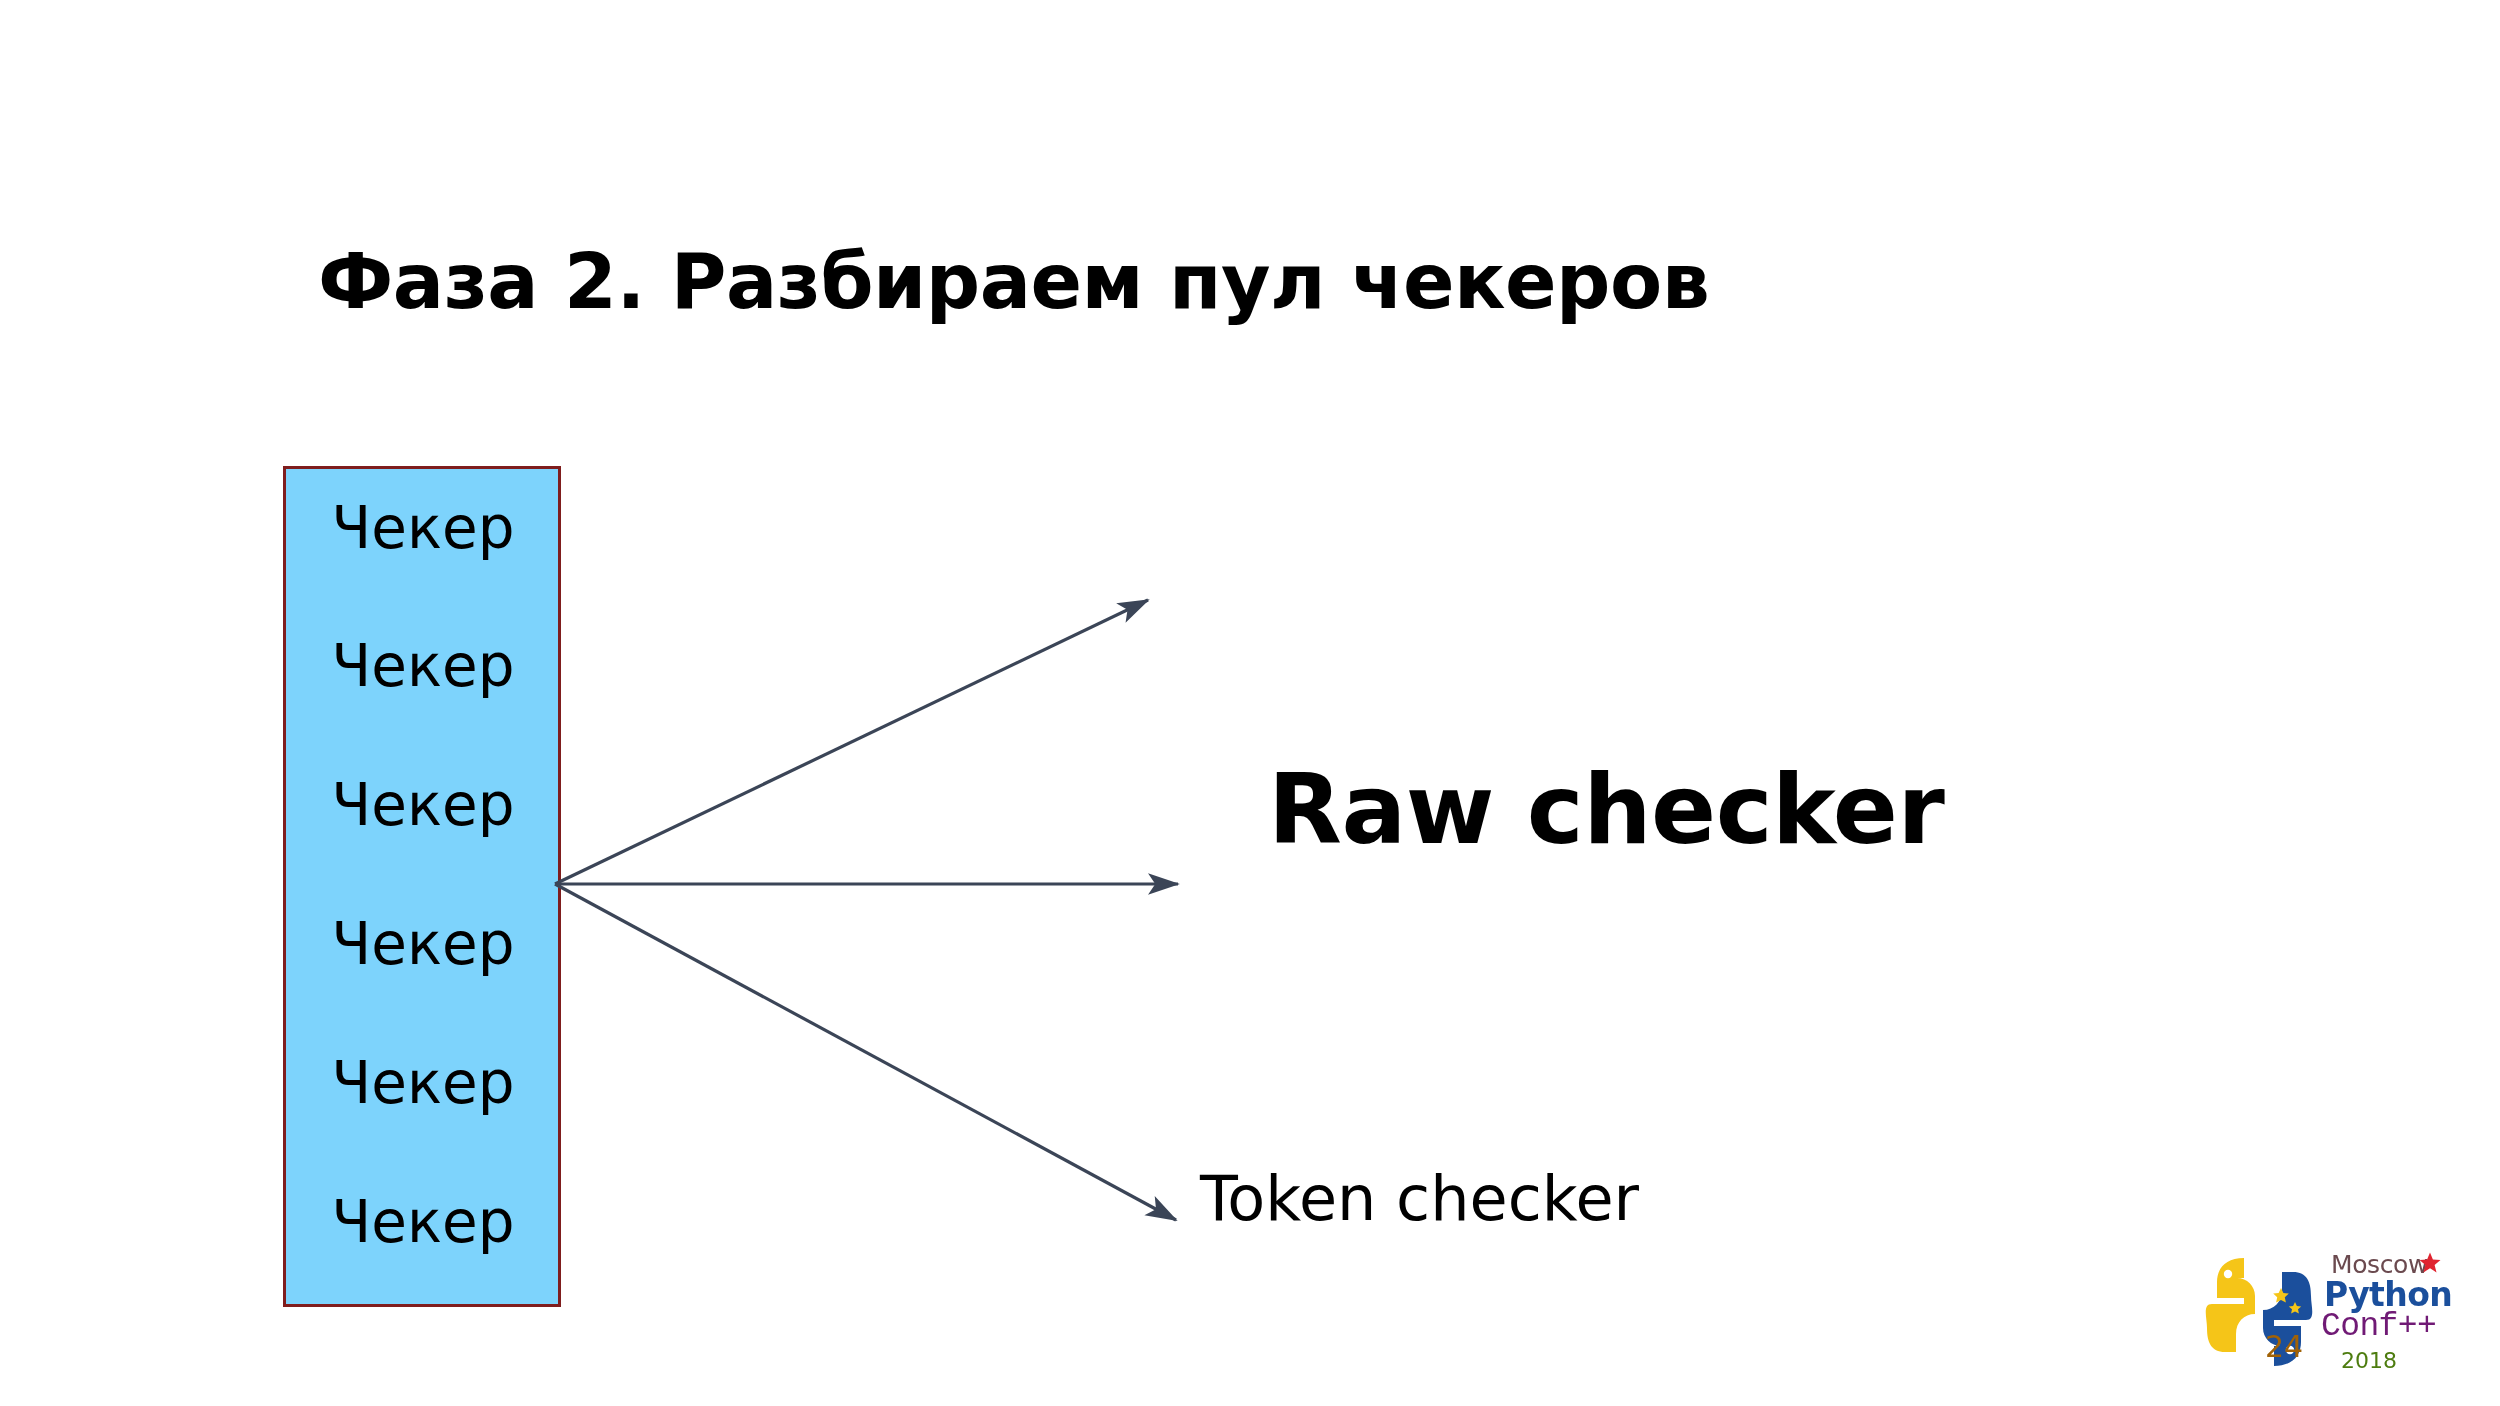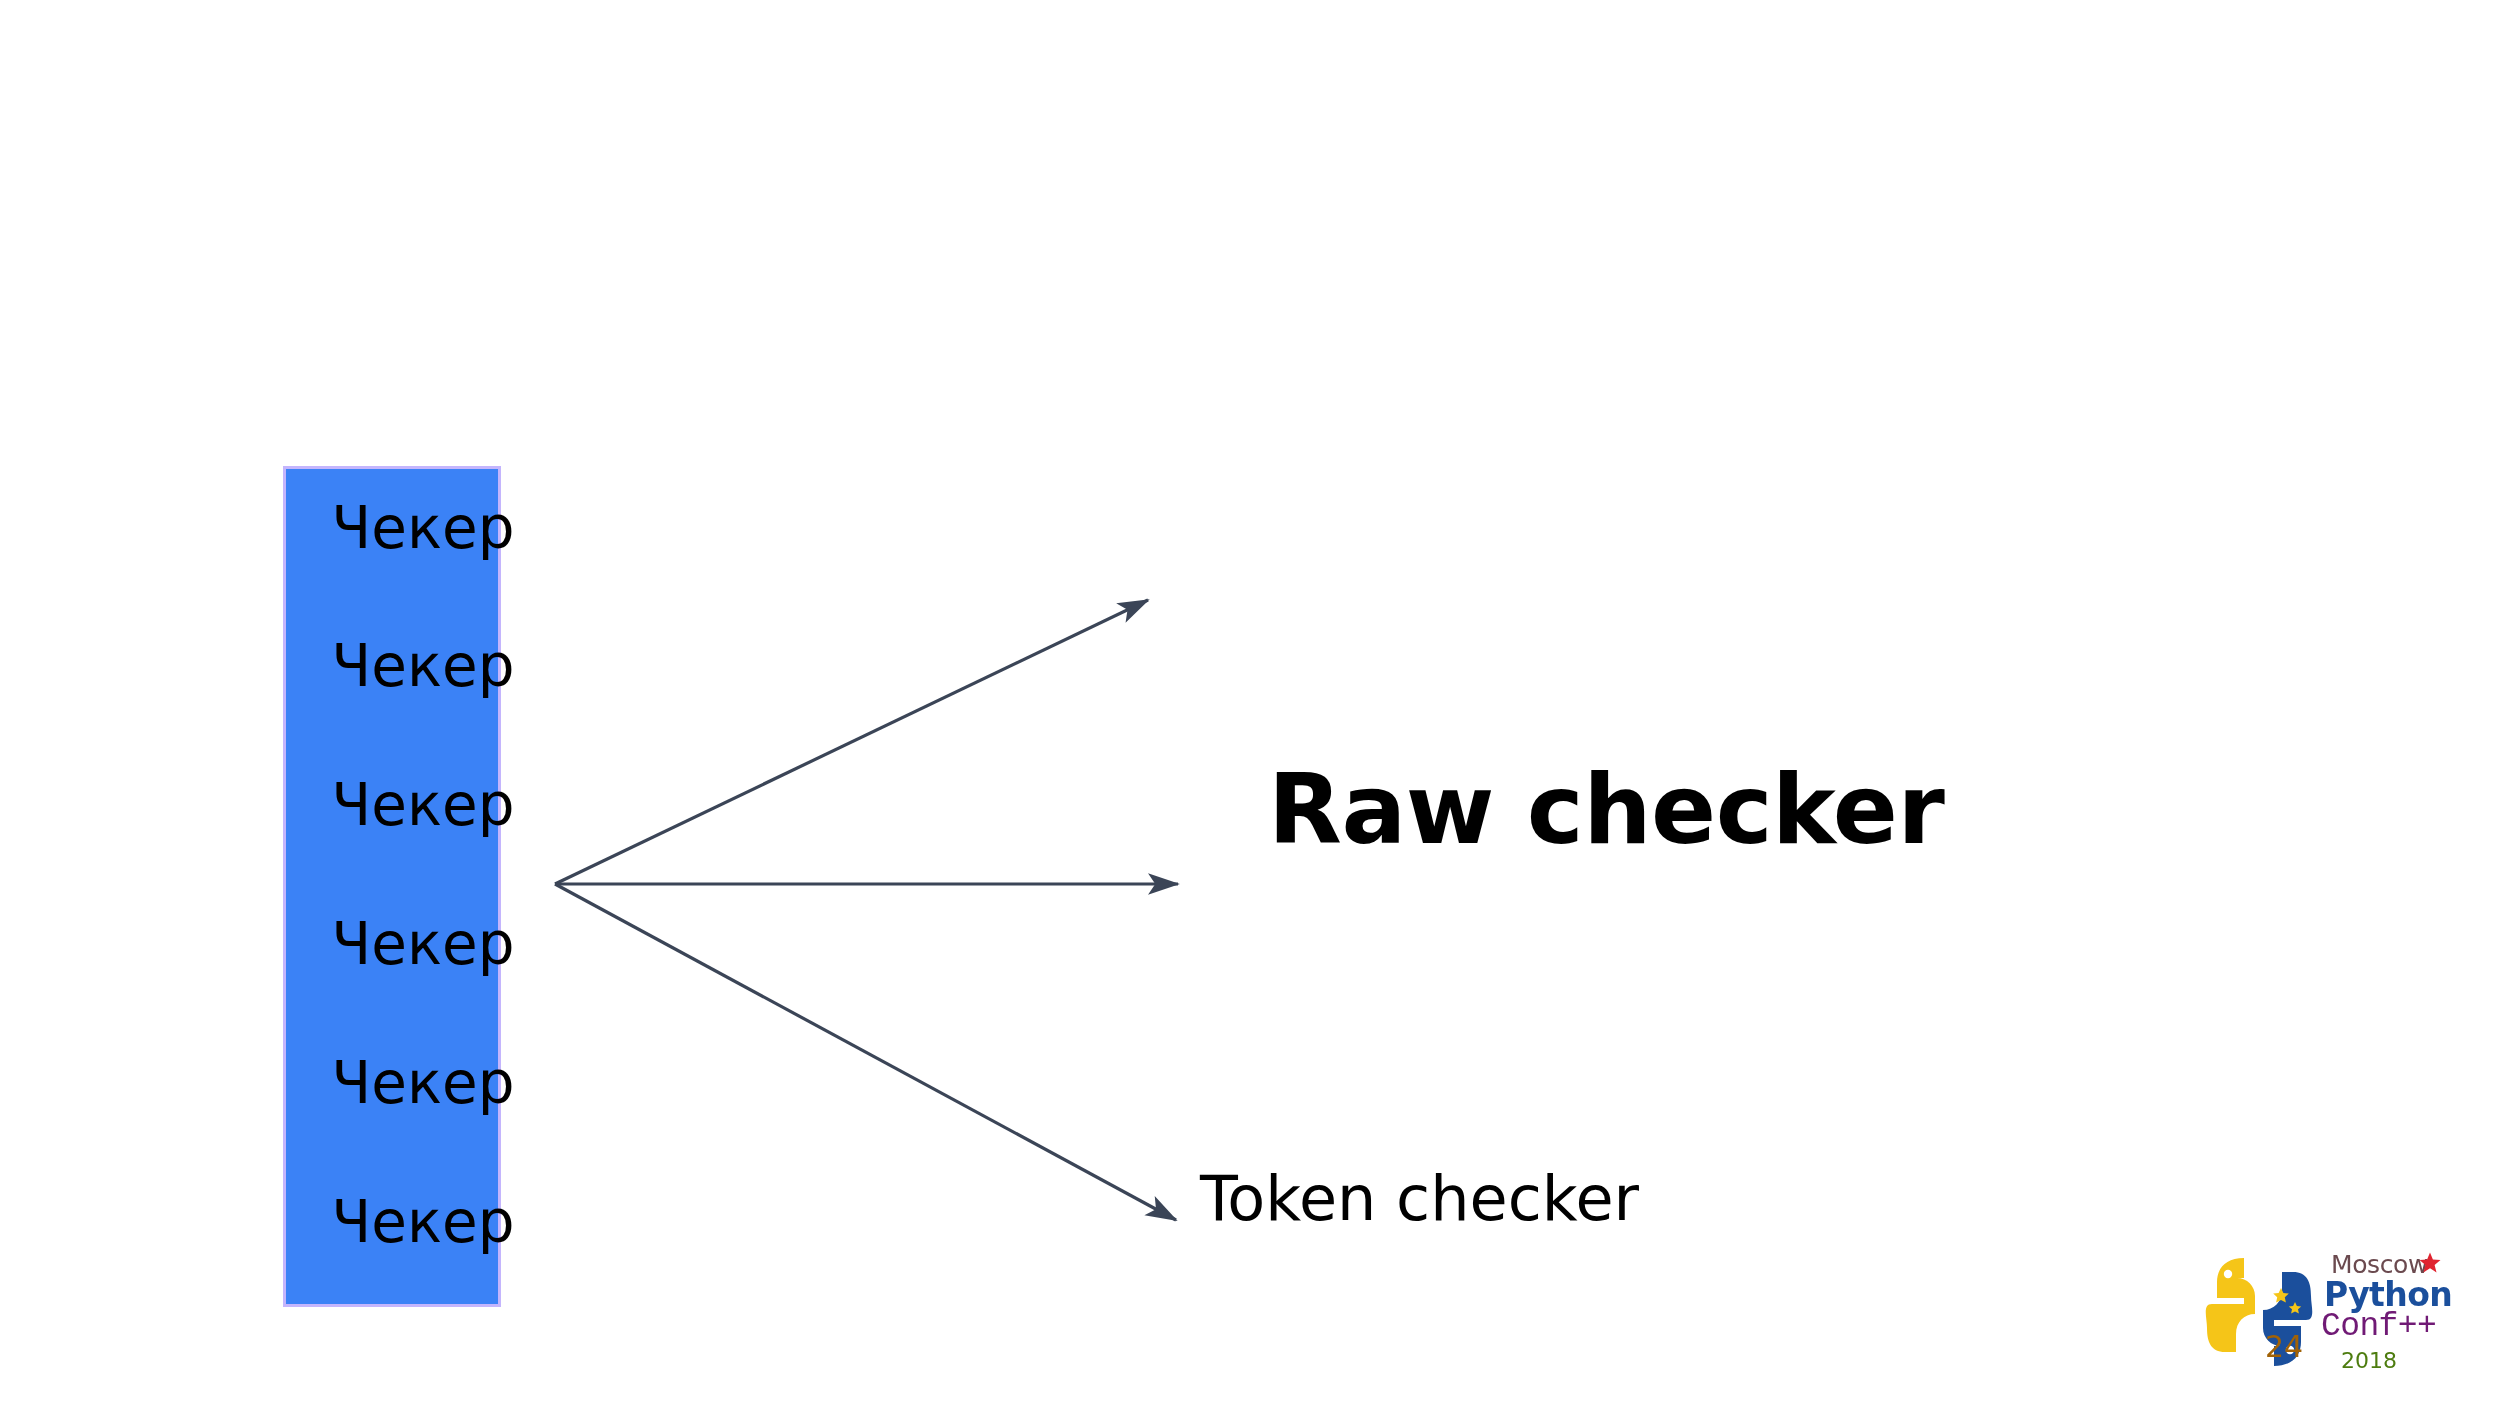--- a/index.html
+++ b/index.html
@@ -31,24 +31,24 @@
     letter-spacing: -0.5px;
     color: #000000;
     white-space: nowrap;
   }
 
   
   #checker-pool {
     position: absolute;
     left: 283px;
     top: 466px;
-    width: 218px;
+    width: 278px;
     height: 841px;
-    border: 3px solid #c4b5fd;
-    background: #3b82f6;
+    border: 3px solid #7f1d1d;
+    background: #7dd3fc;
     box-sizing: border-box;
   }
   .checker-item {
     position: absolute;
     left: 0;
     width: 274px;
     text-align: center;
     font-family: "DejaVu Sans", "Liberation Sans", sans-serif;
     font-weight: 400;
     font-size: 58px;
@@ -186,20 +186,21 @@
     font-weight: 400;
     color: #4d7c0f;
     line-height: 1;
   }
 </style>
 </head>
 <body>
 
 <div id="slide">
 
+  <div id="slide-title">Фаза 2. Разбираем пул чекеров</div>
 
   <div id="checker-pool">
     <div class="checker-item ci0">Чекер</div>
     <div class="checker-item ci1">Чекер</div>
     <div class="checker-item ci2">Чекер</div>
     <div class="checker-item ci3">Чекер</div>
     <div class="checker-item ci4">Чекер</div>
     <div class="checker-item ci5">Чекер</div>
   </div>
 

